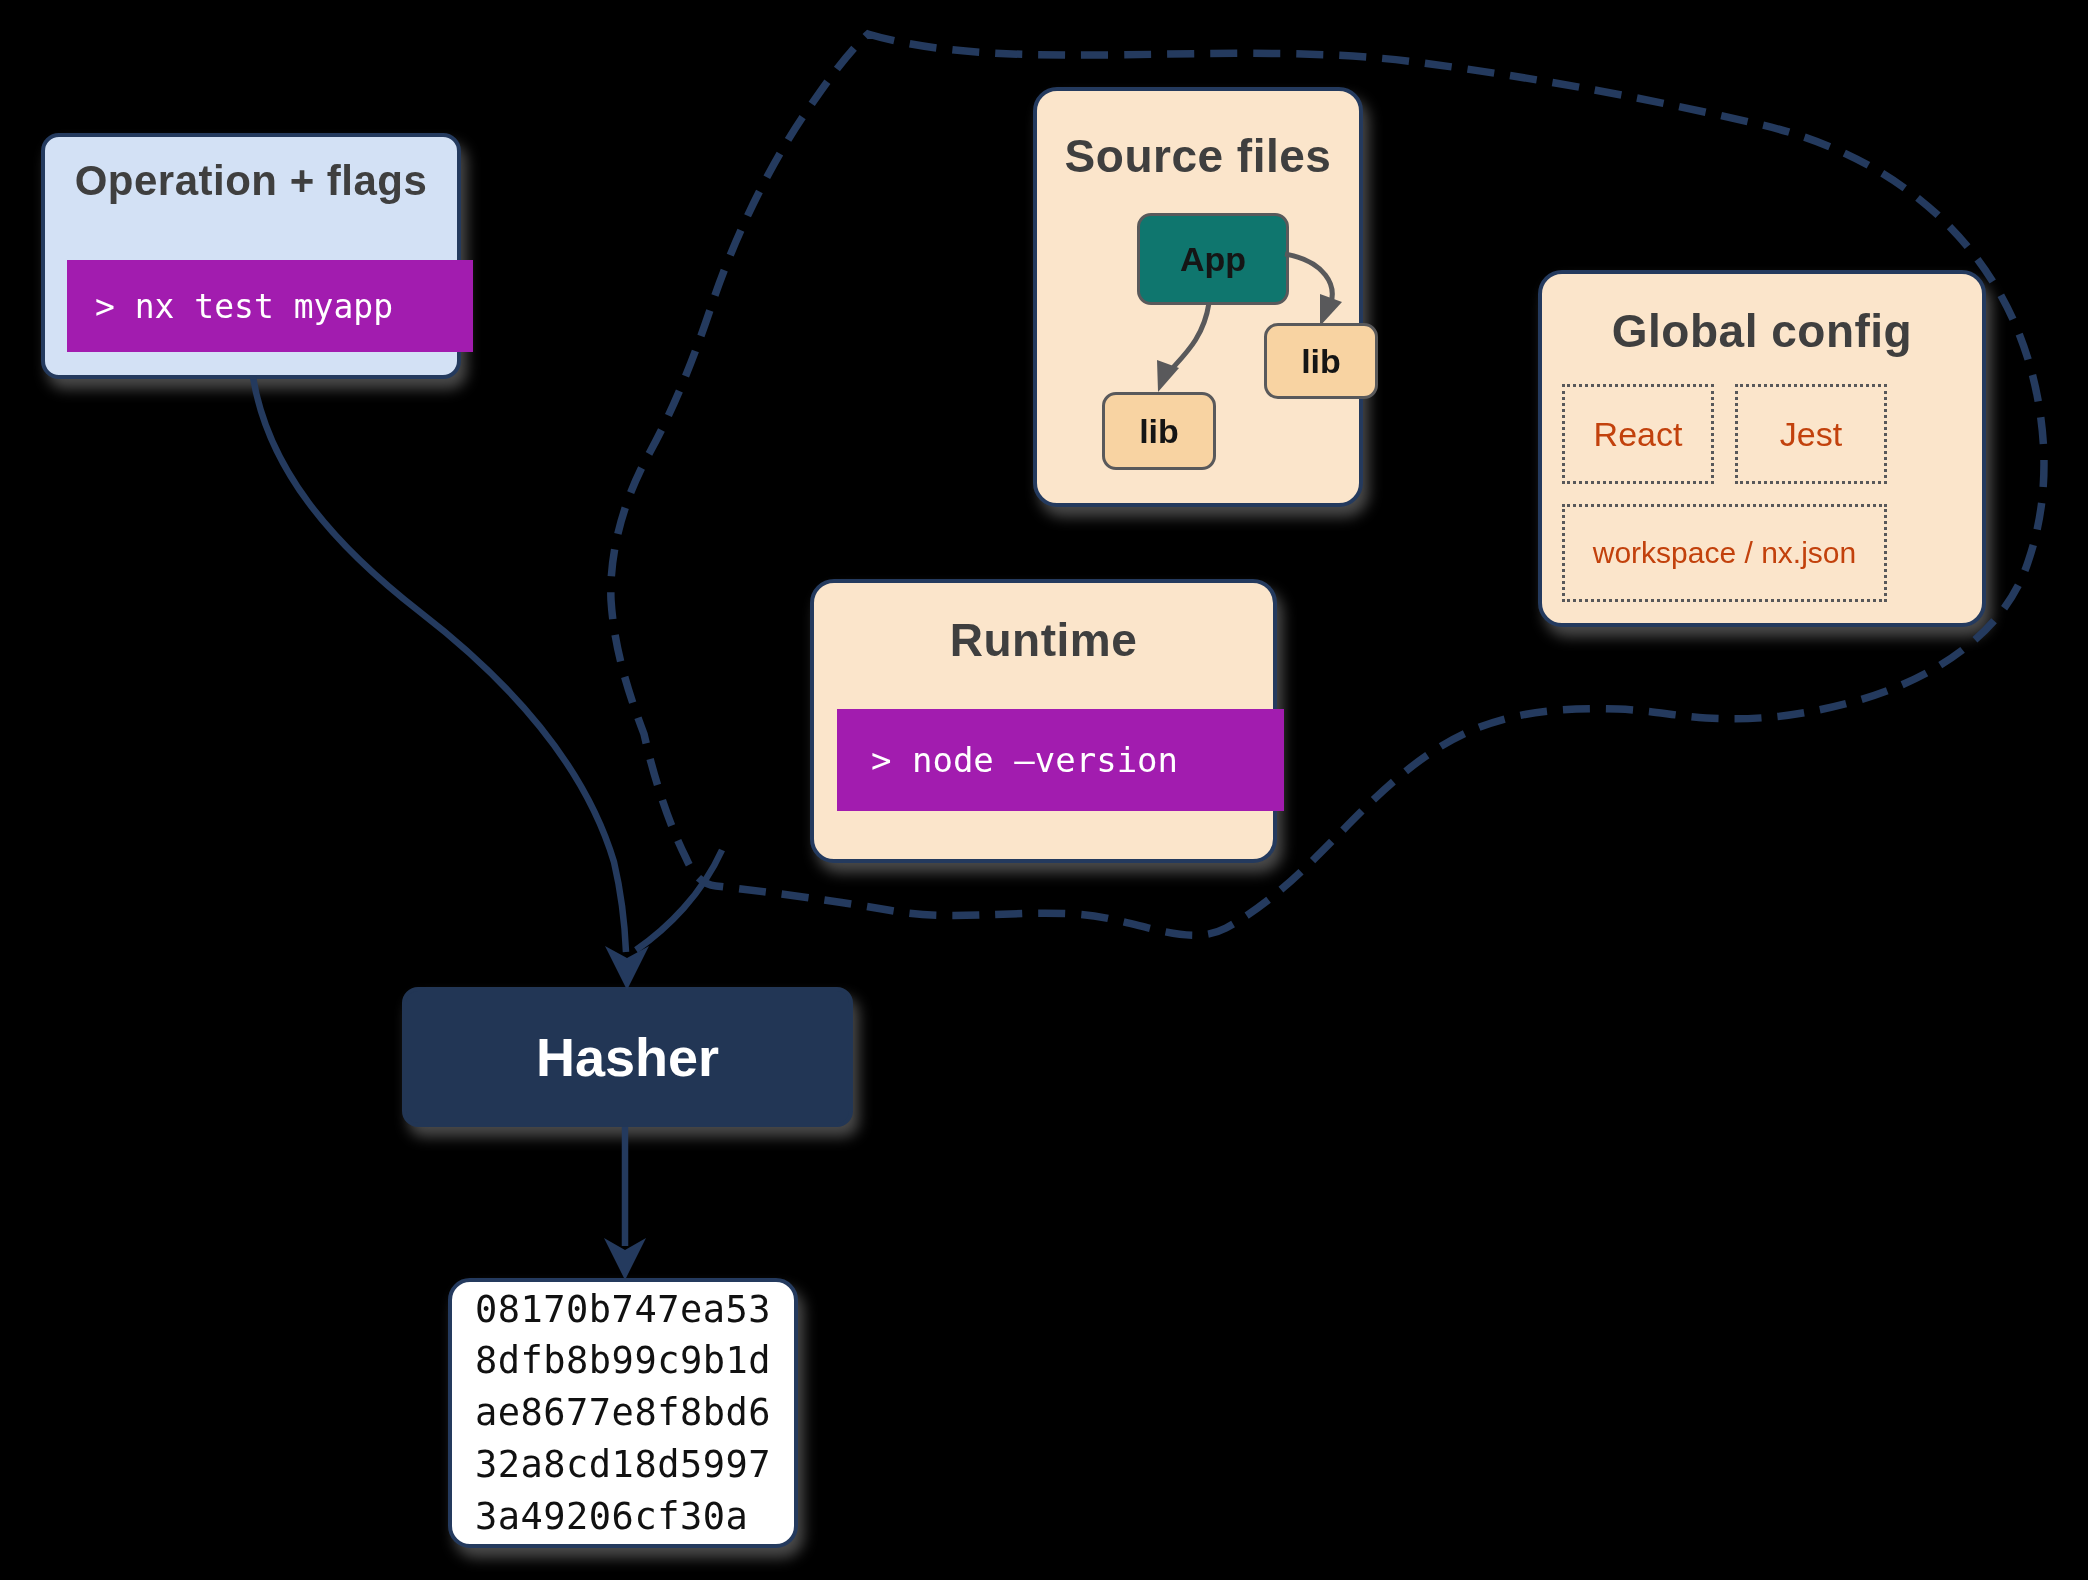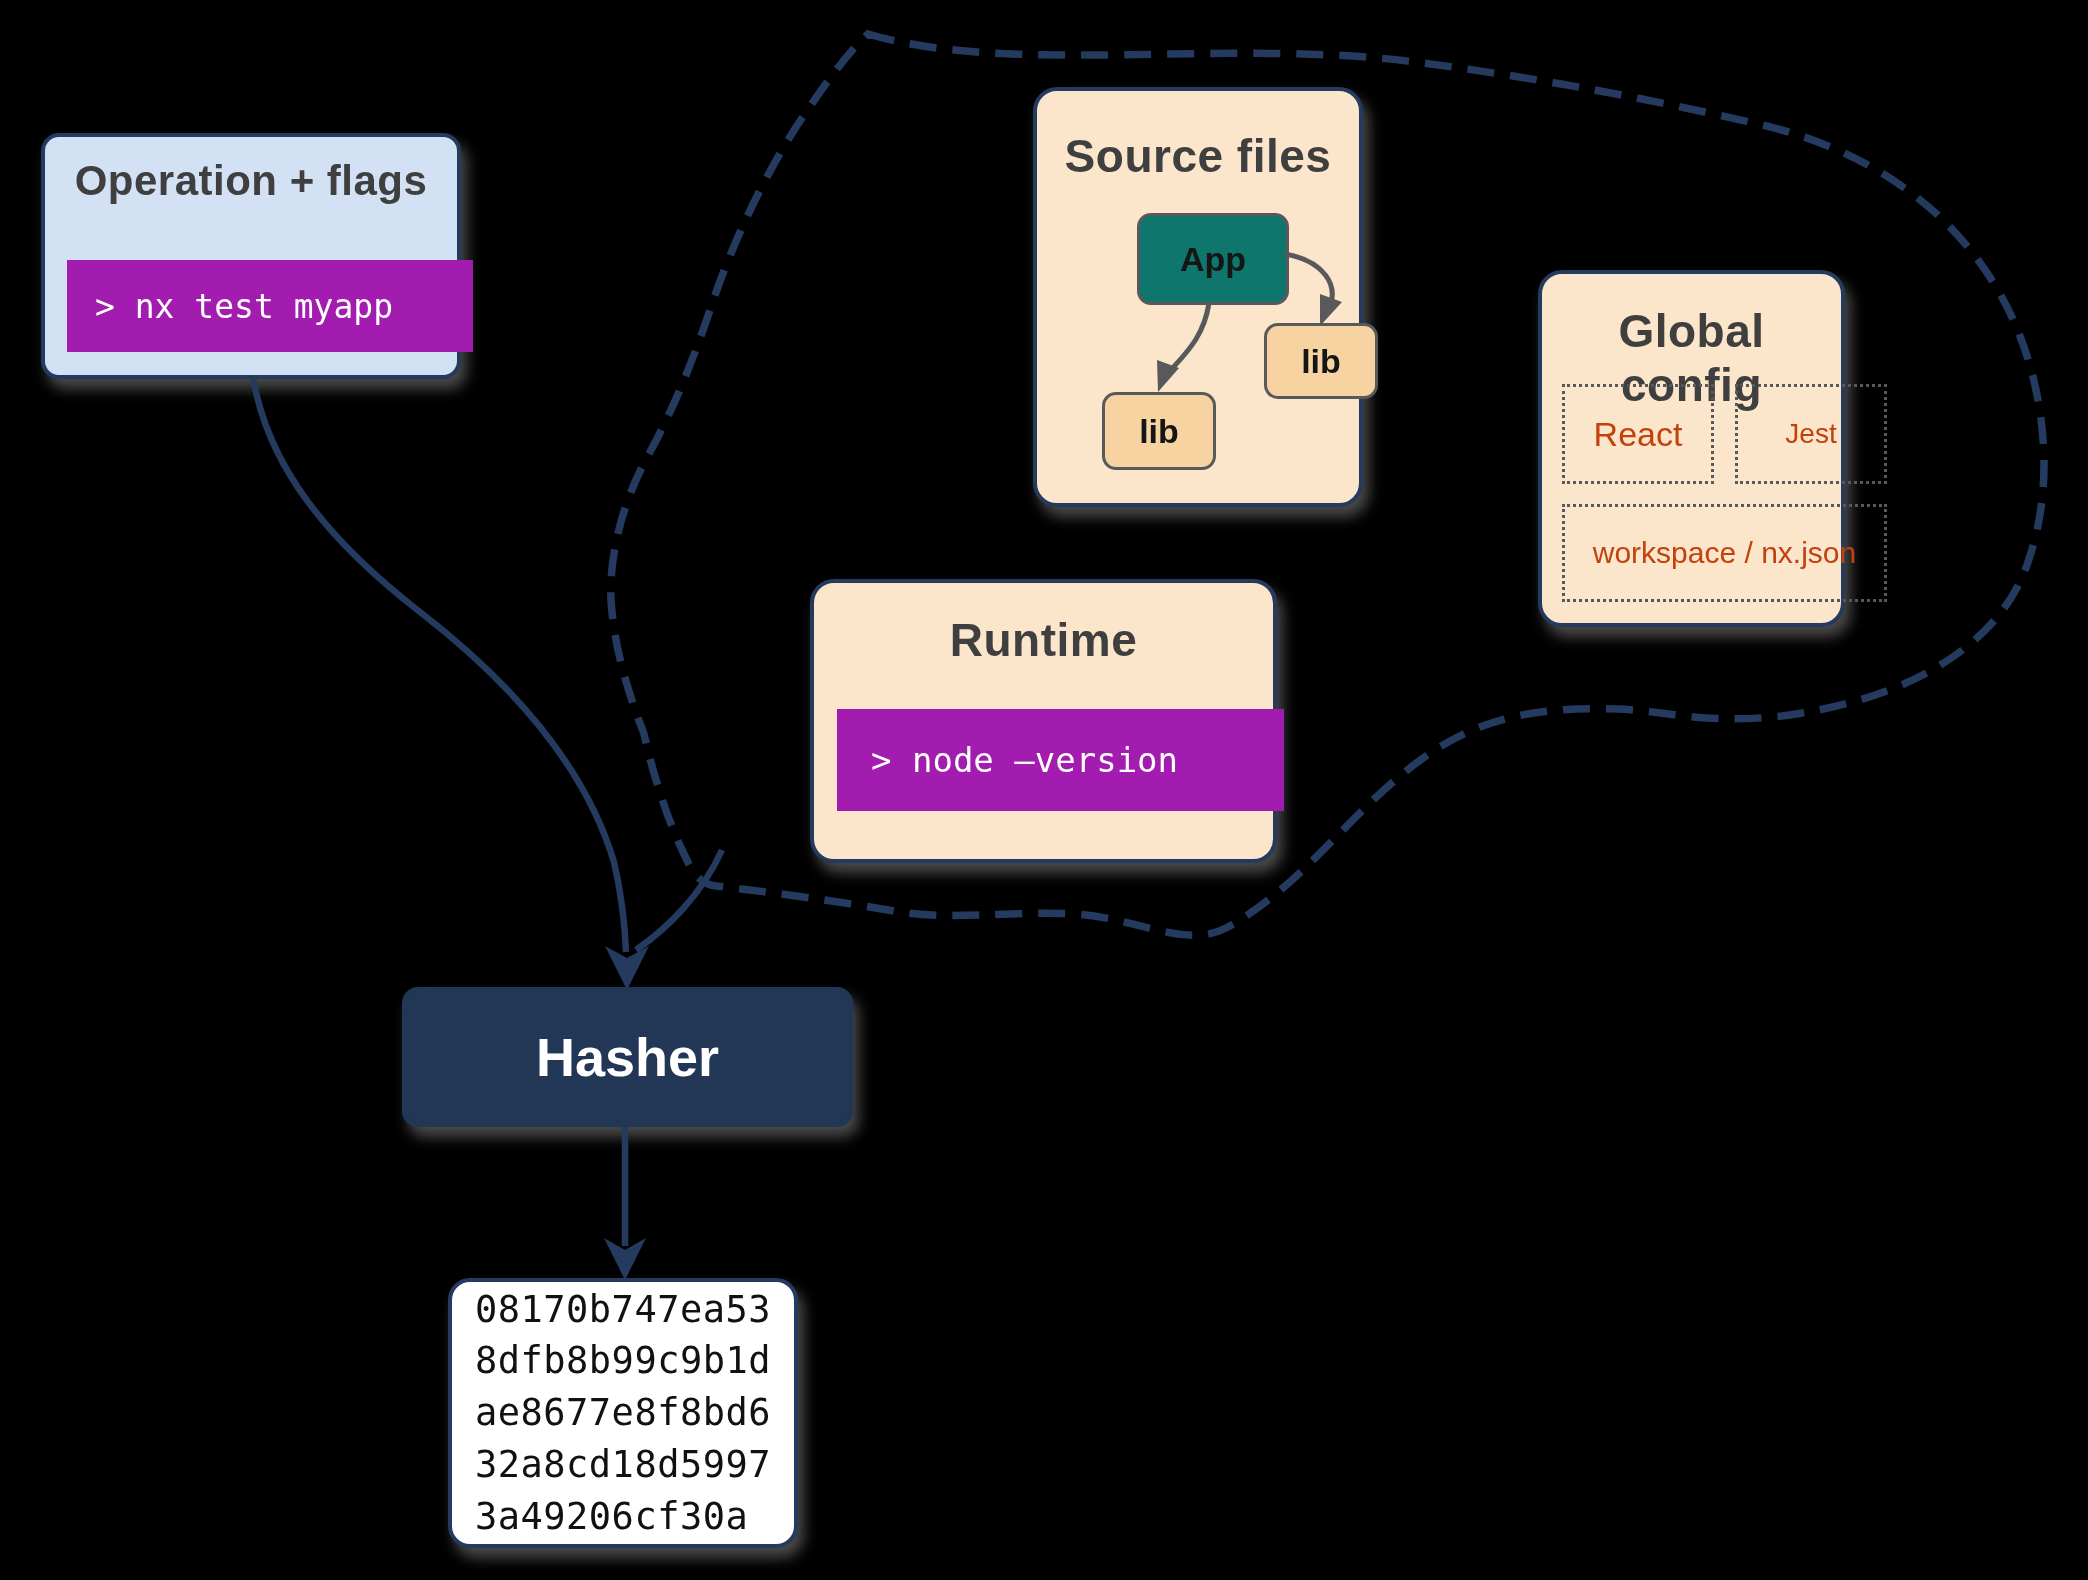--- a/index.html
+++ b/index.html
@@ -53,26 +53,26 @@
       </div>
     </div>
 
     <div class="box peach" style="left:810px;top:563px;width:467px;height:284px;border-radius:24px;margin-top:16px;">
       <div class="box-title" style="margin-top:30px;font-size:46px;">Runtime</div>
       <div class="terminal" style="left:23px;top:126px;width:413px;height:102px;font-size:34px;padding-left:34px;">
         <span>&gt; node –version</span>
       </div>
     </div>
 
-    <div class="box peach" style="left:1538px;top:270px;width:307px;height:357px;border-radius:24px;">
+    <div class="box peach" style="left:1538px;top:270px;width:448px;height:357px;border-radius:24px;">
       <div class="box-title" style="margin-top:30px;font-size:46px;">Global config</div>
       <div class="dotted" style="left:20px;top:110px;width:152px;height:100px;font-size:34px;">
         <span>React</span>
       </div>
-      <div class="dotted" style="left:193px;top:110px;width:152px;height:100px;font-size:28px;">
+      <div class="dotted" style="left:193px;top:110px;width:152px;height:100px;font-size:34px;">
         <span>Jest</span>
       </div>
       <div class="dotted" style="left:20px;top:230px;width:325px;height:98px;font-size:30px;">
         <span>workspace / nx.json</span>
       </div>
     </div>
 
     <div class="box navy" style="left:402px;top:987px;width:451px;height:140px;border-radius:16px;
                                 display:flex;align-items:center;justify-content:center;">
       <span style="color:#fff;font-weight:bold;font-size:54px;">Hasher</span>

